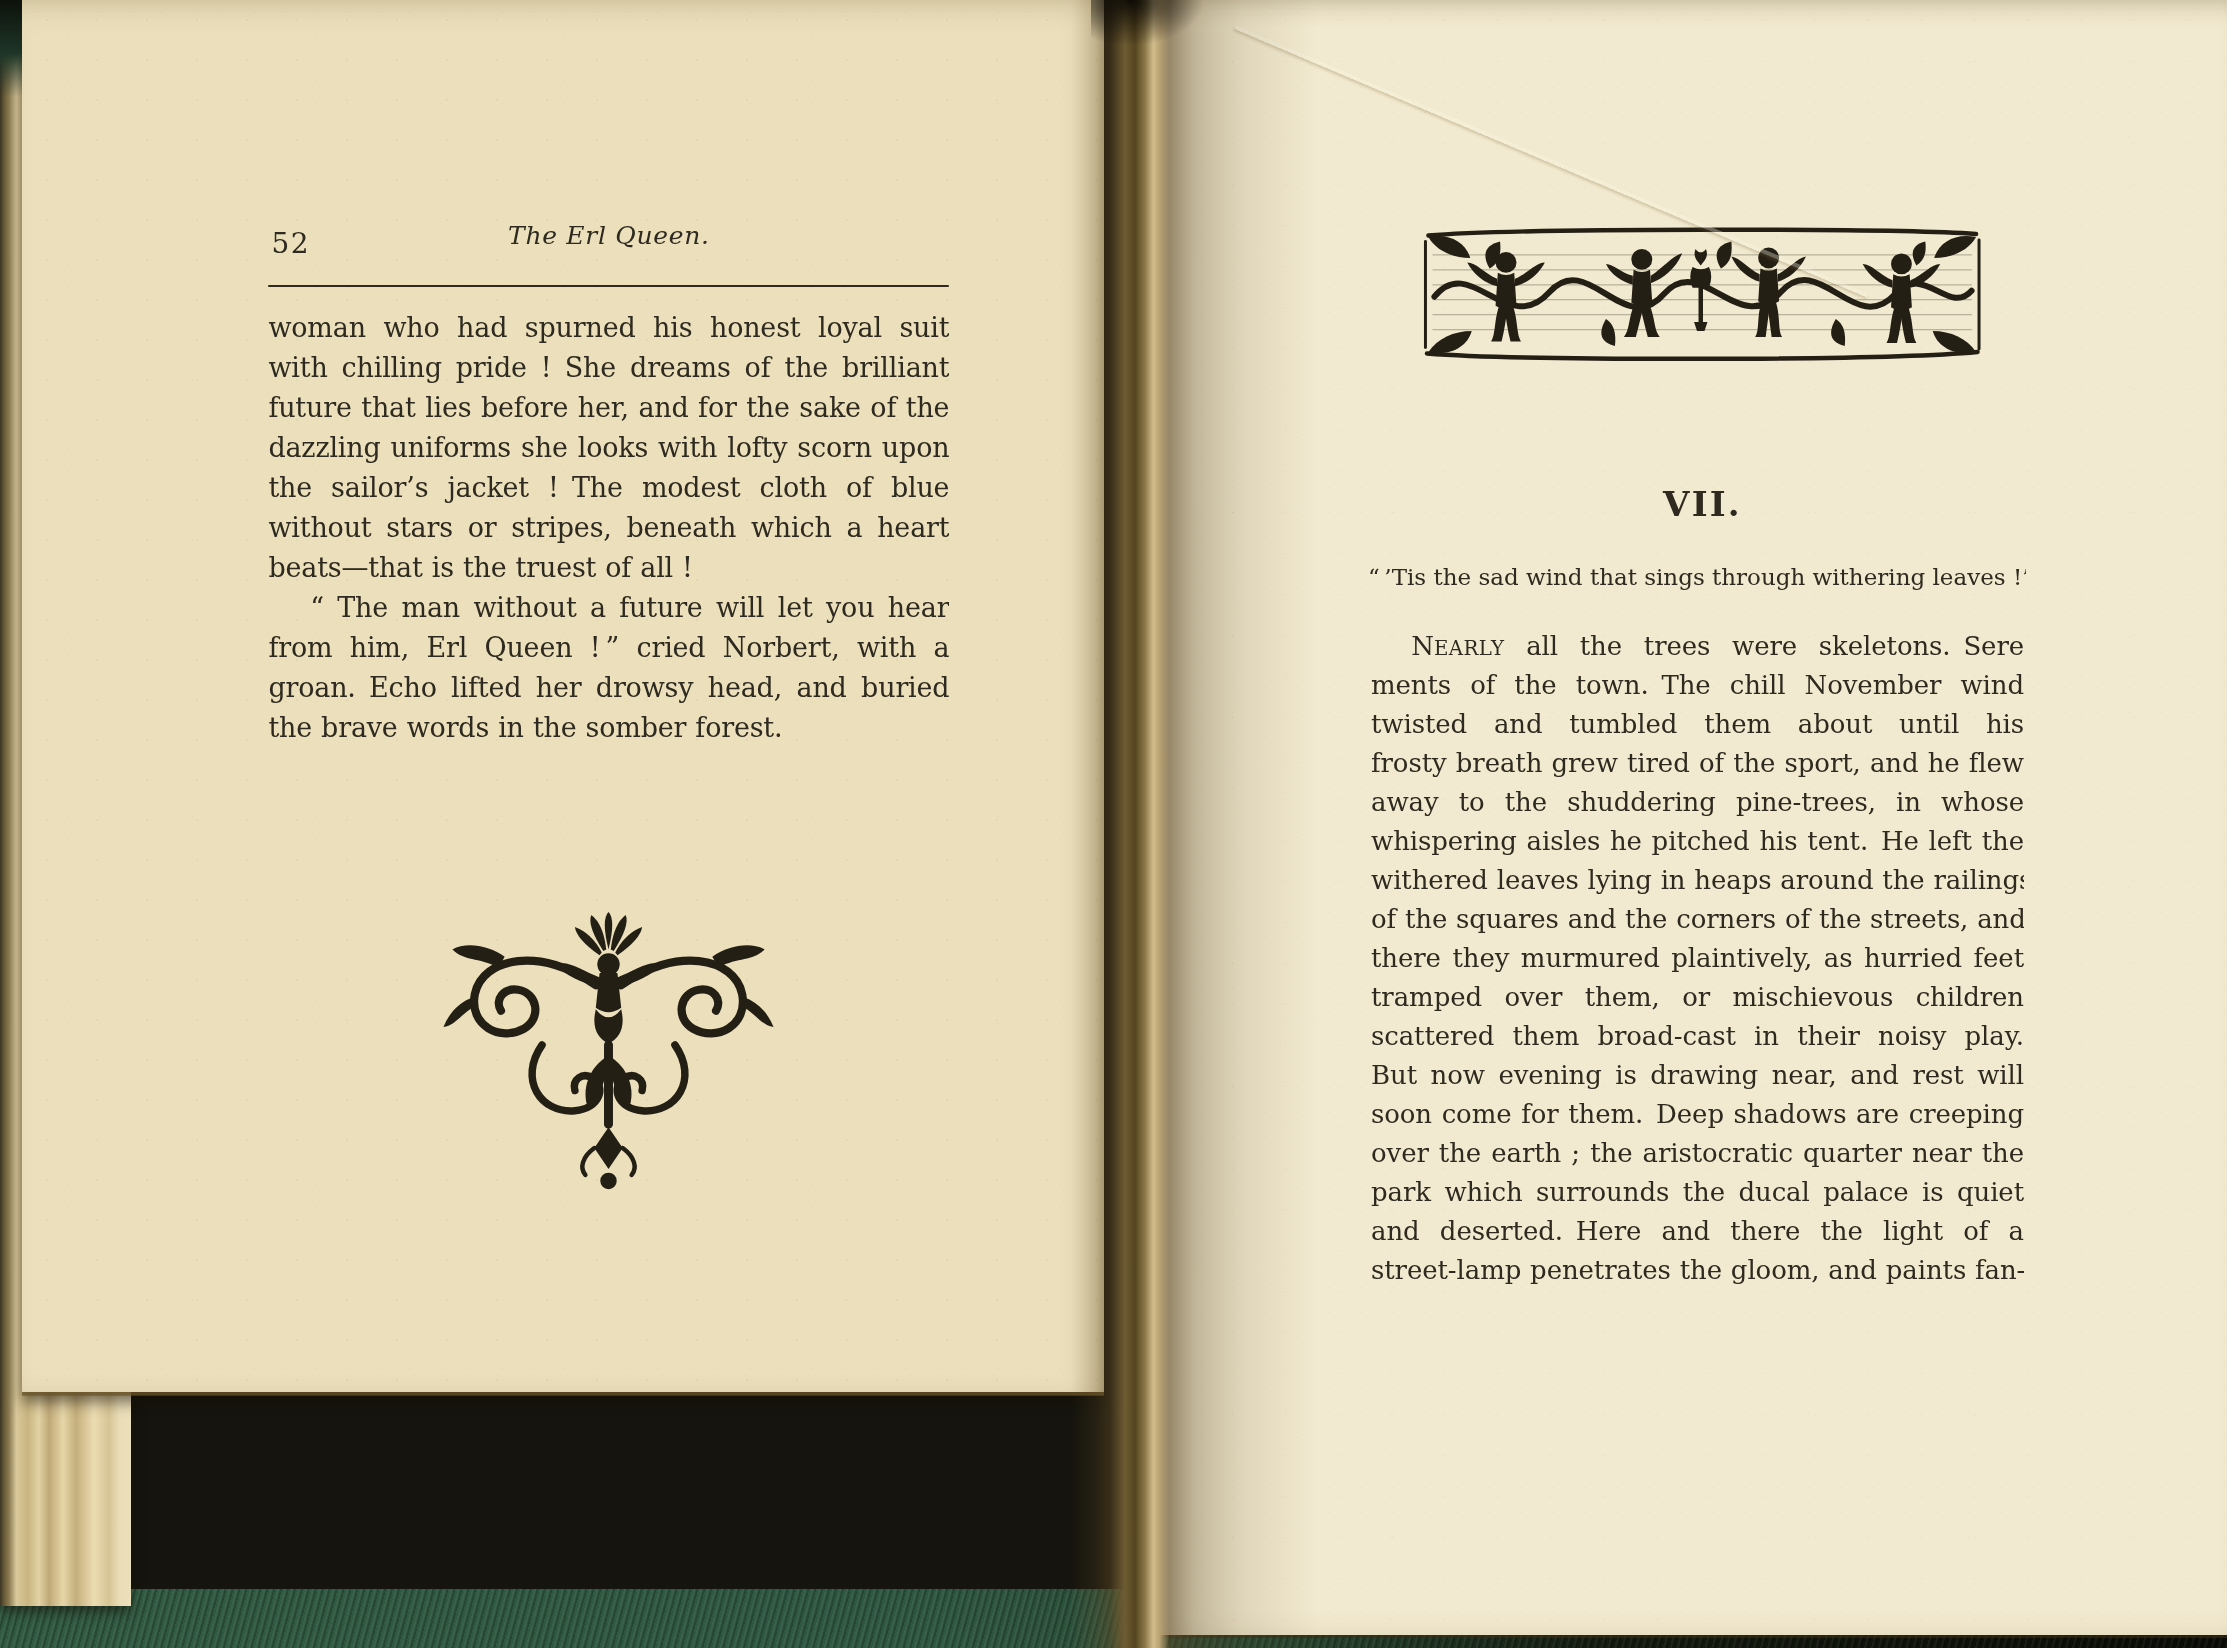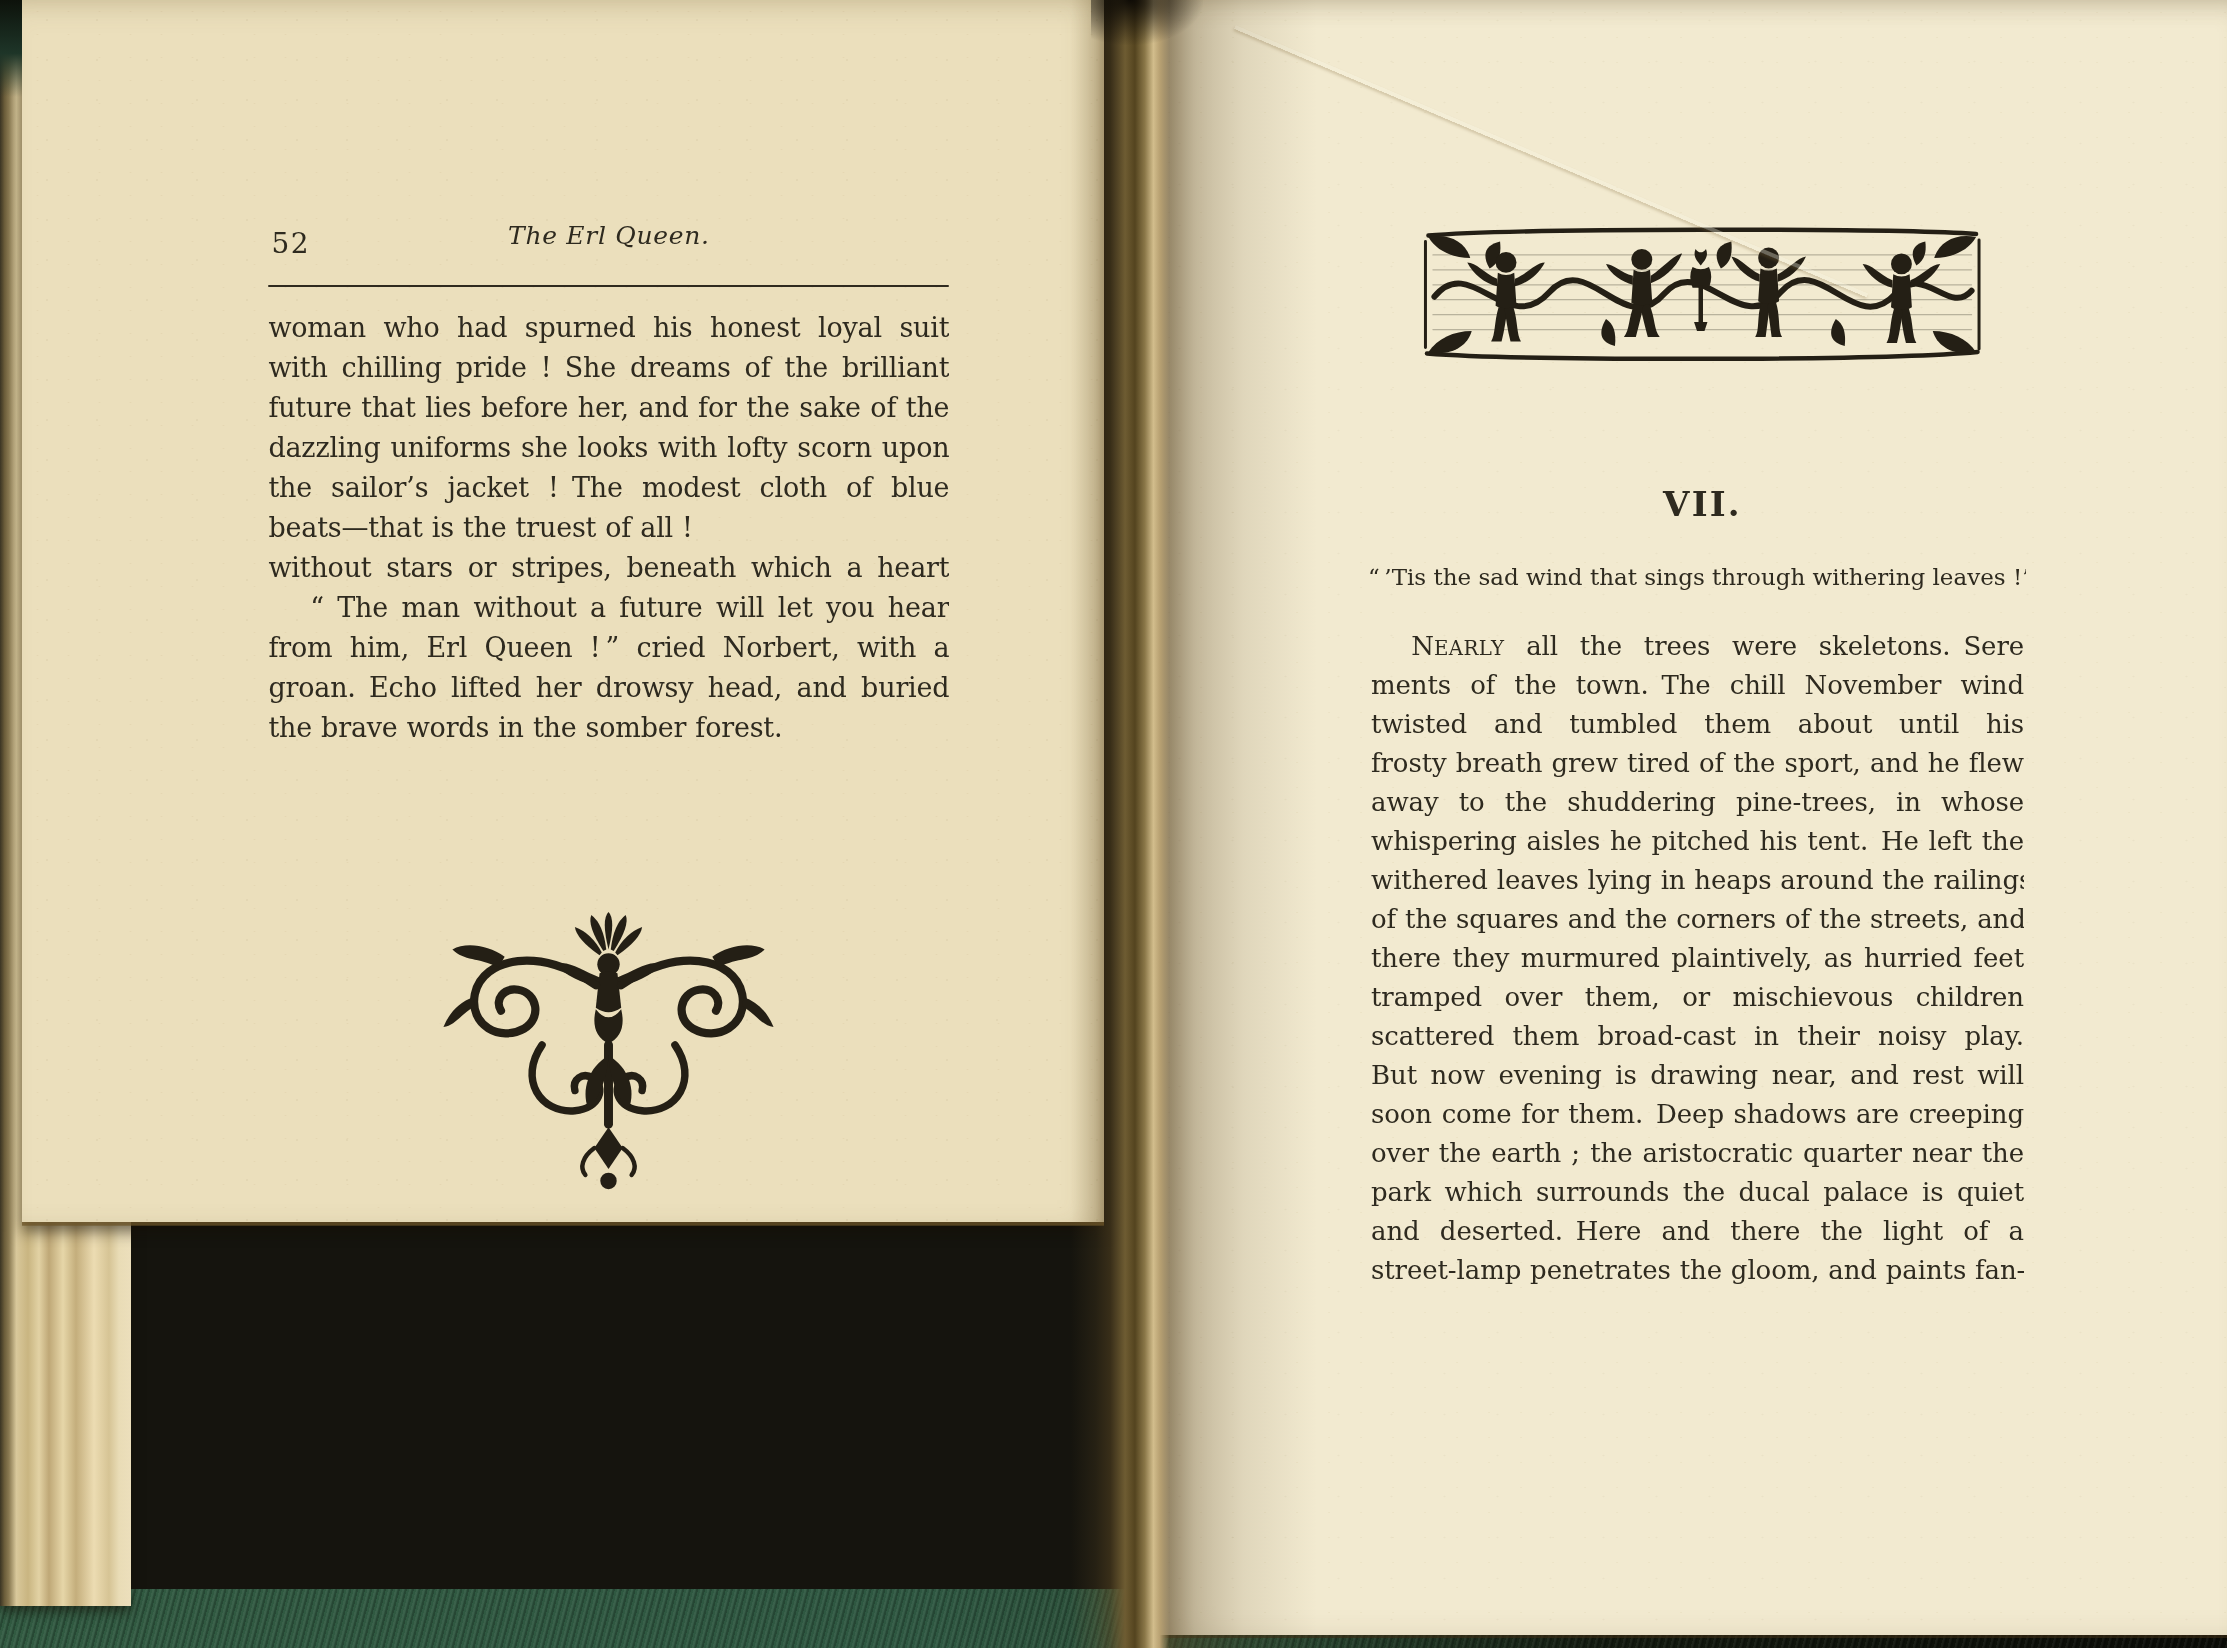--- a/index.html
+++ b/index.html
@@ -29,21 +29,21 @@
     position:absolute;left:0;top:0;width:22.4px;height:97px;z-index:5;
     background:linear-gradient(180deg,#0d120b 0%,#1e3528 55%,rgba(30,53,40,0) 100%);
   }
   .gutter-top-dark{
     position:absolute;left:1091px;top:0;width:112px;height:45px;z-index:5;
     background:radial-gradient(ellipse at 35% 0%, rgba(8,6,3,.92) 0%, rgba(8,6,3,0) 72%);
   }
   
   .page{position:absolute;top:0;z-index:3;}
   .page-left{
-    left:22.4px;width:1082px;height:1222px;
+    left:22.4px;width:1082px;height:1392px;
     background-color:#ebdfbc;
     background-image:
       radial-gradient(rgba(175,145,85,.10) 0.7px, rgba(0,0,0,0) 1.2px),
       radial-gradient(rgba(120,100,60,.07) 0.7px, rgba(0,0,0,0) 1.5px);
     background-size:31px 23px,50px 40px;
     box-shadow:
       inset -25px 0 34px -19.4px rgba(95,75,35,.38),
       inset 0 22.4px 30px -21px rgba(120,100,55,.25),
       0 3.7px 0 rgba(110,85,40,.75),
       0 10.5px 13.4px rgba(20,15,5,.55);
@@ -145,22 +145,22 @@
   </div>
   <div class="lp-rule"></div>
 
   <div class="textcol-left">
     <div>
         <div class="tline">woman who had spurned his honest loyal suit</div>
         <div class="tline">with chilling pride ! She dreams of the brilliant</div>
         <div class="tline">future that lies before her, and for the sake of the</div>
         <div class="tline">dazzling uniforms she looks with lofty scorn upon</div>
         <div class="tline">the sailor’s jacket ! The modest cloth of blue</div>
+        <div class="tline">without stars or stripes, beneath which a heart</div>
         <div class="tline unjust">beats—that is the truest of all !</div>
-        <div class="tline">without stars or stripes, beneath which a heart</div>
       </div>
     <div class="indent-first">
         <div class="tline">“ The man without a future will let you hear</div>
         <div class="tline">from him, Erl Queen ! ” cried Norbert, with a</div>
         <div class="tline">groan. Echo lifted her drowsy head, and buried</div>
         <div class="tline unjust">the brave words in the somber forest.</div>
       </div>
   </div>
 
   <svg class="lp-tailpiece" viewBox="0 0 478 400">

